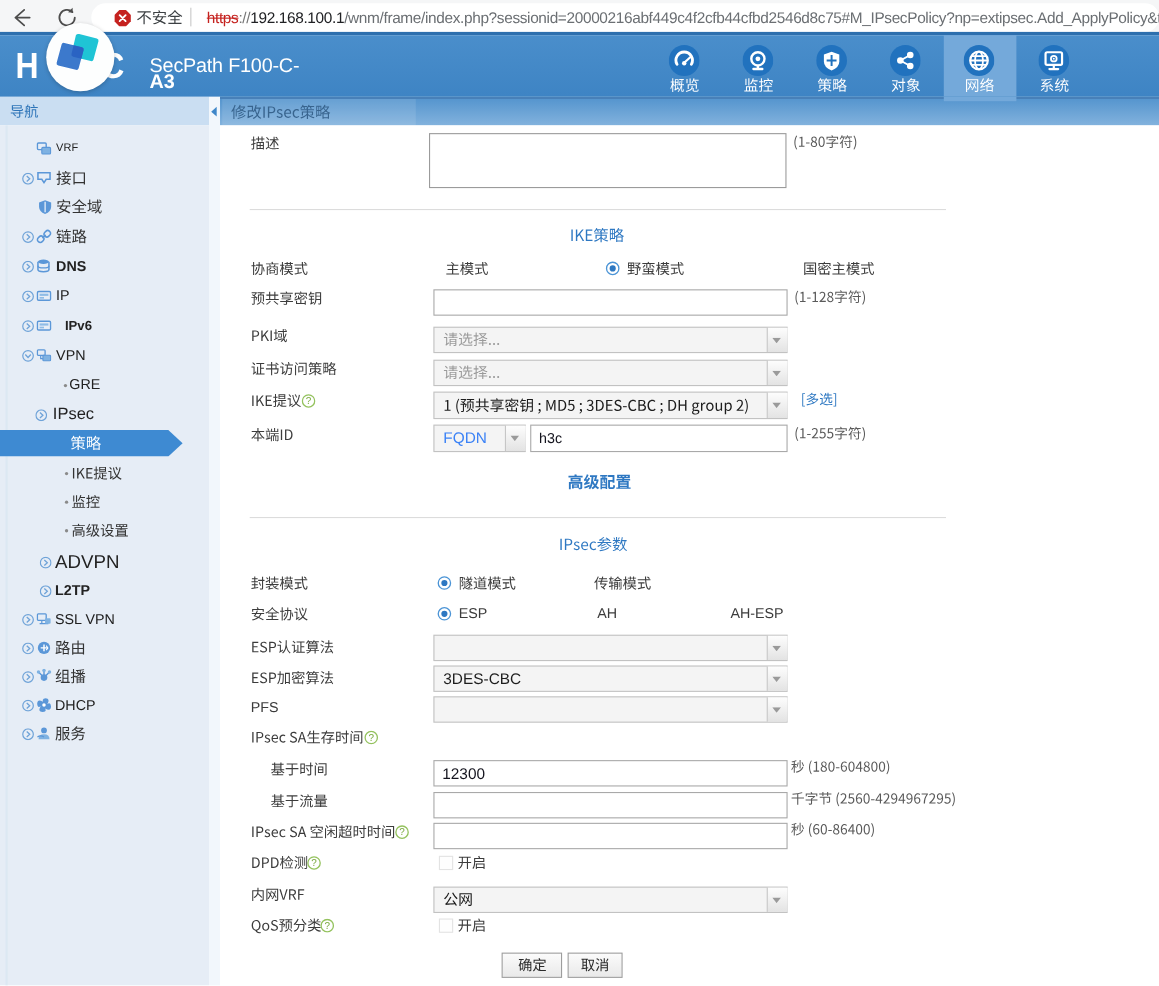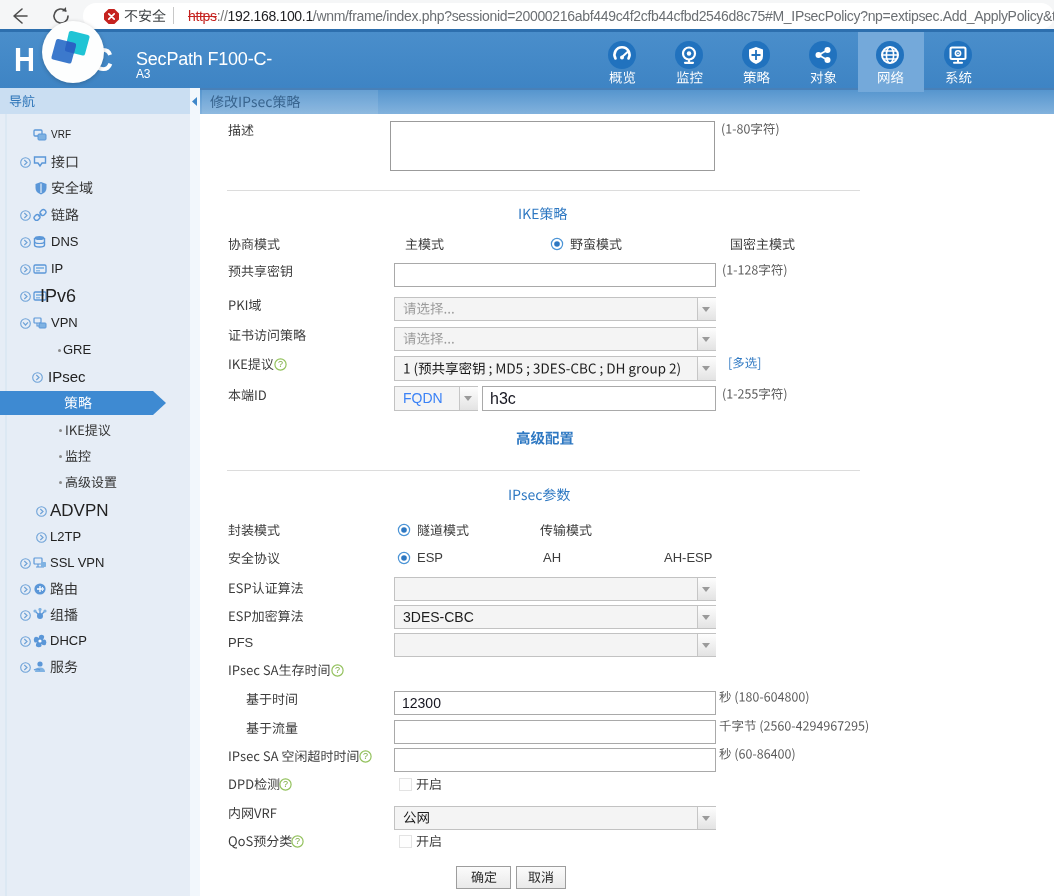--- a/index.html
+++ b/index.html
@@ -28,21 +28,21 @@
   </svg>
 <div style="position:absolute;left:172.5px;top:7px;width:1px;height:17px;background:#c8c8c8;"></div>
 <div class="lat" style="left:188.0px;top:6.0px;font-size:14px;color:#202124;font-weight:400;letter-spacing:-0.32px;line-height:21px"><span style="color:#c5221f;text-decoration:line-through">https</span><span style="color:#777">://</span><span style="color:#202124">192.168.100.1</span><span style="color:#6b6f73">/wnm/frame/index.php?sessionid=20000216abf449c4f2cfb44cfbd2546d8c75#M_IPsecPolicy?np=extipsec.Add_ApplyPolicy&amp;type=</span></div>
 <div style="position:absolute;left:0;top:29px;width:1054px;height:3px;background:#2d6fae;"></div>
 <div style="position:absolute;left:0;top:32px;width:1054px;height:56px;background:linear-gradient(180deg,#4a8ecb,#3e84c4);"></div>
 <div style="position:absolute;left:858px;top:32px;width:66px;height:60px;background:#74a9da;"></div>
 <div class="lat" style="left:14px;top:47px;font-size:33px;color:#fff;font-weight:700;transform:scaleX(0.88);transform-origin:0 0;line-height:26px">H</div>
 <div class="lat" style="left:50px;top:47px;font-size:33px;color:#fff;font-weight:700;transform:scaleX(0.88);transform-origin:0 0;line-height:26px">3</div>
 <div class="lat" style="left:92px;top:47px;font-size:33px;color:#fff;font-weight:700;transform:scaleX(0.88);transform-origin:0 0;line-height:26px">C</div>
 <div class="lat" style="left:136.0px;top:45.5px;font-size:18px;color:#ffffff;font-weight:400;letter-spacing:-0.2px;line-height:27px">SecPath F100-C-</div>
-<div class="lat" style="left:136.0px;top:61px;font-size:12px;color:#ffffff;font-weight:400;letter-spacing:-0.2px;line-height:27px">A3</div>
+<div class="lat" style="left:136.0px;top:61px;font-size:18px;color:#ffffff;font-weight:700;letter-spacing:-0.2px;line-height:27px">A3</div>
 <div class="ab" style="left:42px;top:21px;width:62px;height:62px;border-radius:50%;background:#fdfefe;box-shadow:0 1px 4px rgba(0,0,0,0.22)"></div>
 <svg class="ab" style="left:42px;top:21px" width="62" height="62" viewBox="0 0 62 62">
     <path d="M27 11 Q28 9.5 30 10 L46 14 Q48 14.5 47.5 16.5 L43 33 Q42.5 35 40.5 34.5 L24.5 30.5 Q22.5 30 23 28 Z" fill="#1fc4d5"></path>
     <path d="M14 19.5 Q14.5 17.5 16.5 18 L32.5 22 Q34.5 22.5 34 24.5 L29.5 41 Q29 43 27 42.5 L11 38.5 Q9 38 9.5 36 Z" fill="#3c79cc"></path>
     <path d="M24.5 30.5 Q22.5 30 23 28 L24.9 20.2 L32.5 22 Q34.5 22.5 34 24.5 L32 32.4 Z" fill="#2a63c3"></path>
   </svg>
 <svg class="ab" style="left:608px;top:41px" width="28" height="28" viewBox="-14 -14 28 28">
     <circle cx="0" cy="0" r="14" fill="#2172be"></circle>
     <path d="M-6.5 3.5 A 7.5 7.5 0 1 1 6.5 3.5" stroke="#fff" stroke-width="2.6" fill="none" stroke-linecap="round"></path>
     <path d="M0 2 L5.5 -3" stroke="#fff" stroke-width="2" stroke-linecap="round"></path>
@@ -193,41 +193,41 @@
   </svg>
 <svg class="ab" style="left:20px;top:236.5px" width="11" height="11" viewBox="0 0 11 11">
     <circle cx="5.5" cy="5.5" r="4.8" fill="none" stroke="#6fa3d8" stroke-width="1.1"></circle>
     <path d="M4.3 3 L7 5.5 L4.3 8" fill="none" stroke="#6fa3d8" stroke-width="1.2" transform=""></path>
   </svg>
 <svg class="ab" style="left:33px;top:235.0px" width="14" height="14" viewBox="0 0 14 14">
     <ellipse cx="6.5" cy="3" rx="5" ry="2" fill="#5b97d8"></ellipse>
     <path d="M1.5 3 L1.5 10 Q1.5 12 6.5 12 Q11.5 12 11.5 10 L11.5 3" fill="none" stroke="#5b97d8" stroke-width="1.4"></path>
     <path d="M1.5 6.5 Q1.5 8.5 6.5 8.5 Q11.5 8.5 11.5 6.5" fill="none" stroke="#5b97d8" stroke-width="1.2"></path>
   </svg>
-<div class="lat" style="left:51.0px;top:231.9px;font-size:13px;color:#222;font-weight:400;letter-spacing:0px;line-height:20px">DNS</div>
+<div class="lat" style="left:51.0px;top:231.9px;font-size:13px;color:#222;font-weight:700;letter-spacing:0px;line-height:20px">DNS</div>
 <svg class="ab" style="left:20px;top:263.5px" width="11" height="11" viewBox="0 0 11 11">
     <circle cx="5.5" cy="5.5" r="4.8" fill="none" stroke="#6fa3d8" stroke-width="1.1"></circle>
     <path d="M4.3 3 L7 5.5 L4.3 8" fill="none" stroke="#6fa3d8" stroke-width="1.2" transform=""></path>
   </svg>
 <svg class="ab" style="left:33px;top:262.0px" width="14" height="14" viewBox="0 0 14 14">
     <rect x="1" y="3" width="12" height="8" rx="1.2" fill="none" stroke="#5b97d8" stroke-width="1.3"></rect>
     <rect x="3" y="5" width="8" height="2" fill="#8fbce6"></rect>
     <rect x="3" y="8" width="4" height="1.5" fill="#8fbce6"></rect>
   </svg>
 <div class="lat" style="left:51.0px;top:258.9px;font-size:13px;color:#222;font-weight:400;letter-spacing:0px;line-height:20px">IP</div>
 <svg class="ab" style="left:20px;top:290.5px" width="11" height="11" viewBox="0 0 11 11">
     <circle cx="5.5" cy="5.5" r="4.8" fill="none" stroke="#6fa3d8" stroke-width="1.1"></circle>
     <path d="M4.3 3 L7 5.5 L4.3 8" fill="none" stroke="#6fa3d8" stroke-width="1.2" transform=""></path>
   </svg>
 <svg class="ab" style="left:33px;top:289.0px" width="14" height="14" viewBox="0 0 14 14">
     <rect x="1" y="3" width="12" height="8" rx="1.2" fill="none" stroke="#5b97d8" stroke-width="1.3"></rect>
     <rect x="3" y="5" width="8" height="2" fill="#8fbce6"></rect>
     <rect x="3" y="8" width="4" height="1.5" fill="#8fbce6"></rect>
   </svg>
-<div class="lat" style="left:40px;top:285.9px;font-size:18px;color:#222;font-weight:400;letter-spacing:0px;line-height:20px">IPv6</div>
+<div class="lat" style="left:59px;top:285.9px;font-size:12px;color:#222;font-weight:700;letter-spacing:0px;line-height:20px">IPv6</div>
 <svg class="ab" style="left:20px;top:317.5px" width="11" height="11" viewBox="0 0 11 11">
     <circle cx="5.5" cy="5.5" r="4.8" fill="none" stroke="#6fa3d8" stroke-width="1.1"></circle>
     <path d="M4.3 3 L7 5.5 L4.3 8" fill="none" stroke="#6fa3d8" stroke-width="1.2" transform="rotate(90 5.5 5.5)"></path>
   </svg>
 <svg class="ab" style="left:33px;top:316.0px" width="14" height="14" viewBox="0 0 14 14">
     <rect x="1" y="2" width="7" height="5" rx="0.8" fill="none" stroke="#5b97d8" stroke-width="1.2"></rect>
     <rect x="6" y="7" width="7" height="5" rx="0.8" fill="#7fb2e2" stroke="#5b97d8" stroke-width="1"></rect>
     <path d="M4 7 L4 10 L6 10" stroke="#5b97d8" stroke-width="1.1" fill="none"></path>
   </svg>
 <div class="lat" style="left:51.0px;top:312.9px;font-size:13px;color:#222;font-weight:400;letter-spacing:0px;line-height:20px">VPN</div>
@@ -275,21 +275,21 @@
   </svg>
 <svg class="ab" style="left:36px;top:505.5px" width="11" height="11" viewBox="0 0 11 11">
     <circle cx="5.5" cy="5.5" r="4.8" fill="none" stroke="#6fa3d8" stroke-width="1.1"></circle>
     <path d="M4.3 3 L7 5.5 L4.3 8" fill="none" stroke="#6fa3d8" stroke-width="1.2" transform=""></path>
   </svg>
 <div class="lat" style="left:50.0px;top:500.9px;font-size:17px;color:#222;font-weight:400;letter-spacing:0px;line-height:20px">ADVPN</div>
 <svg class="ab" style="left:36px;top:531.5px" width="11" height="11" viewBox="0 0 11 11">
     <circle cx="5.5" cy="5.5" r="4.8" fill="none" stroke="#6fa3d8" stroke-width="1.1"></circle>
     <path d="M4.3 3 L7 5.5 L4.3 8" fill="none" stroke="#6fa3d8" stroke-width="1.2" transform=""></path>
   </svg>
-<div class="lat" style="left:50.0px;top:526.9px;font-size:13px;color:#222;font-weight:400;letter-spacing:0px;line-height:20px">L2TP</div>
+<div class="lat" style="left:50.0px;top:526.9px;font-size:13px;color:#222;font-weight:700;letter-spacing:0px;line-height:20px">L2TP</div>
 <svg class="ab" style="left:20px;top:557.5px" width="11" height="11" viewBox="0 0 11 11">
     <circle cx="5.5" cy="5.5" r="4.8" fill="none" stroke="#6fa3d8" stroke-width="1.1"></circle>
     <path d="M4.3 3 L7 5.5 L4.3 8" fill="none" stroke="#6fa3d8" stroke-width="1.2" transform=""></path>
   </svg>
 <svg class="ab" style="left:33px;top:556.0px" width="14" height="14" viewBox="0 0 14 14">
     <rect x="1" y="2" width="8" height="6" rx="0.8" fill="none" stroke="#5b97d8" stroke-width="1.2"></rect>
     <path d="M3 11 L11 11 M5 8 L5 11 M9 8 L9 11" stroke="#5b97d8" stroke-width="1.1"></path>
     <rect x="8" y="6" width="5" height="5" rx="0.8" fill="#7fb2e2"></rect>
   </svg>
 <div class="lat" style="left:50.0px;top:552.9px;font-size:13px;color:#222;font-weight:400;letter-spacing:0px;line-height:20px">SSL VPN</div>
@@ -554,21 +554,21 @@
       <use href="#g77" x="2293"></use>
     </g>
   </svg>
 <div style="position:absolute;left:394px;top:386px;width:82px;height:23px;background:#f4f4f4;border:1px solid #c2c2c2;"></div>
 <div style="position:absolute;left:459px;top:387px;width:18px;height:23px;background:linear-gradient(180deg,#fdfdfd,#e3e3e3);border-left:1px solid #c6c6c6;"></div>
 <svg class="ab" style="left:464px;top:396px" width="8" height="5" viewBox="0 0 8 5">
     <path d="M0 0 L8 0 L4 5 Z" fill="#9a9a9a"></path>
   </svg>
 <div class="lat" style="left:403.0px;top:388.0px;font-size:14px;color:#3b82f6;font-weight:400;letter-spacing:0px;line-height:21px">FQDN</div>
 <div style="position:absolute;left:482px;top:386px;width:232px;height:23px;background:#fff;border:1px solid #a9a9a9;"></div>
-<div class="lat" style="left:490.0px;top:388.0px;font-size:16px;color:#15151f;font-weight:400;letter-spacing:0px;line-height:21px">h3c</div>
+<div class="lat" style="left:490.0px;top:388.0px;font-size:13px;color:#15151f;font-weight:400;letter-spacing:0px;line-height:21px">h3c</div>
 <svg style="position:absolute;left:722.0px;top:386.0px;overflow:visible;" width="66" height="17">
     <g fill="#5a5a5a" transform="translate(0,12.5) scale(0.012500,-0.012500)">
       <use href="#g44" x="0"></use>
       <use href="#g45" x="338"></use>
       <use href="#g46" x="893"></use>
       <use href="#g65" x="1240"></use>
       <use href="#g78" x="1795"></use>
       <use href="#g78" x="2350"></use>
       <use href="#g49" x="2905"></use>
       <use href="#g50" x="3905"></use>

